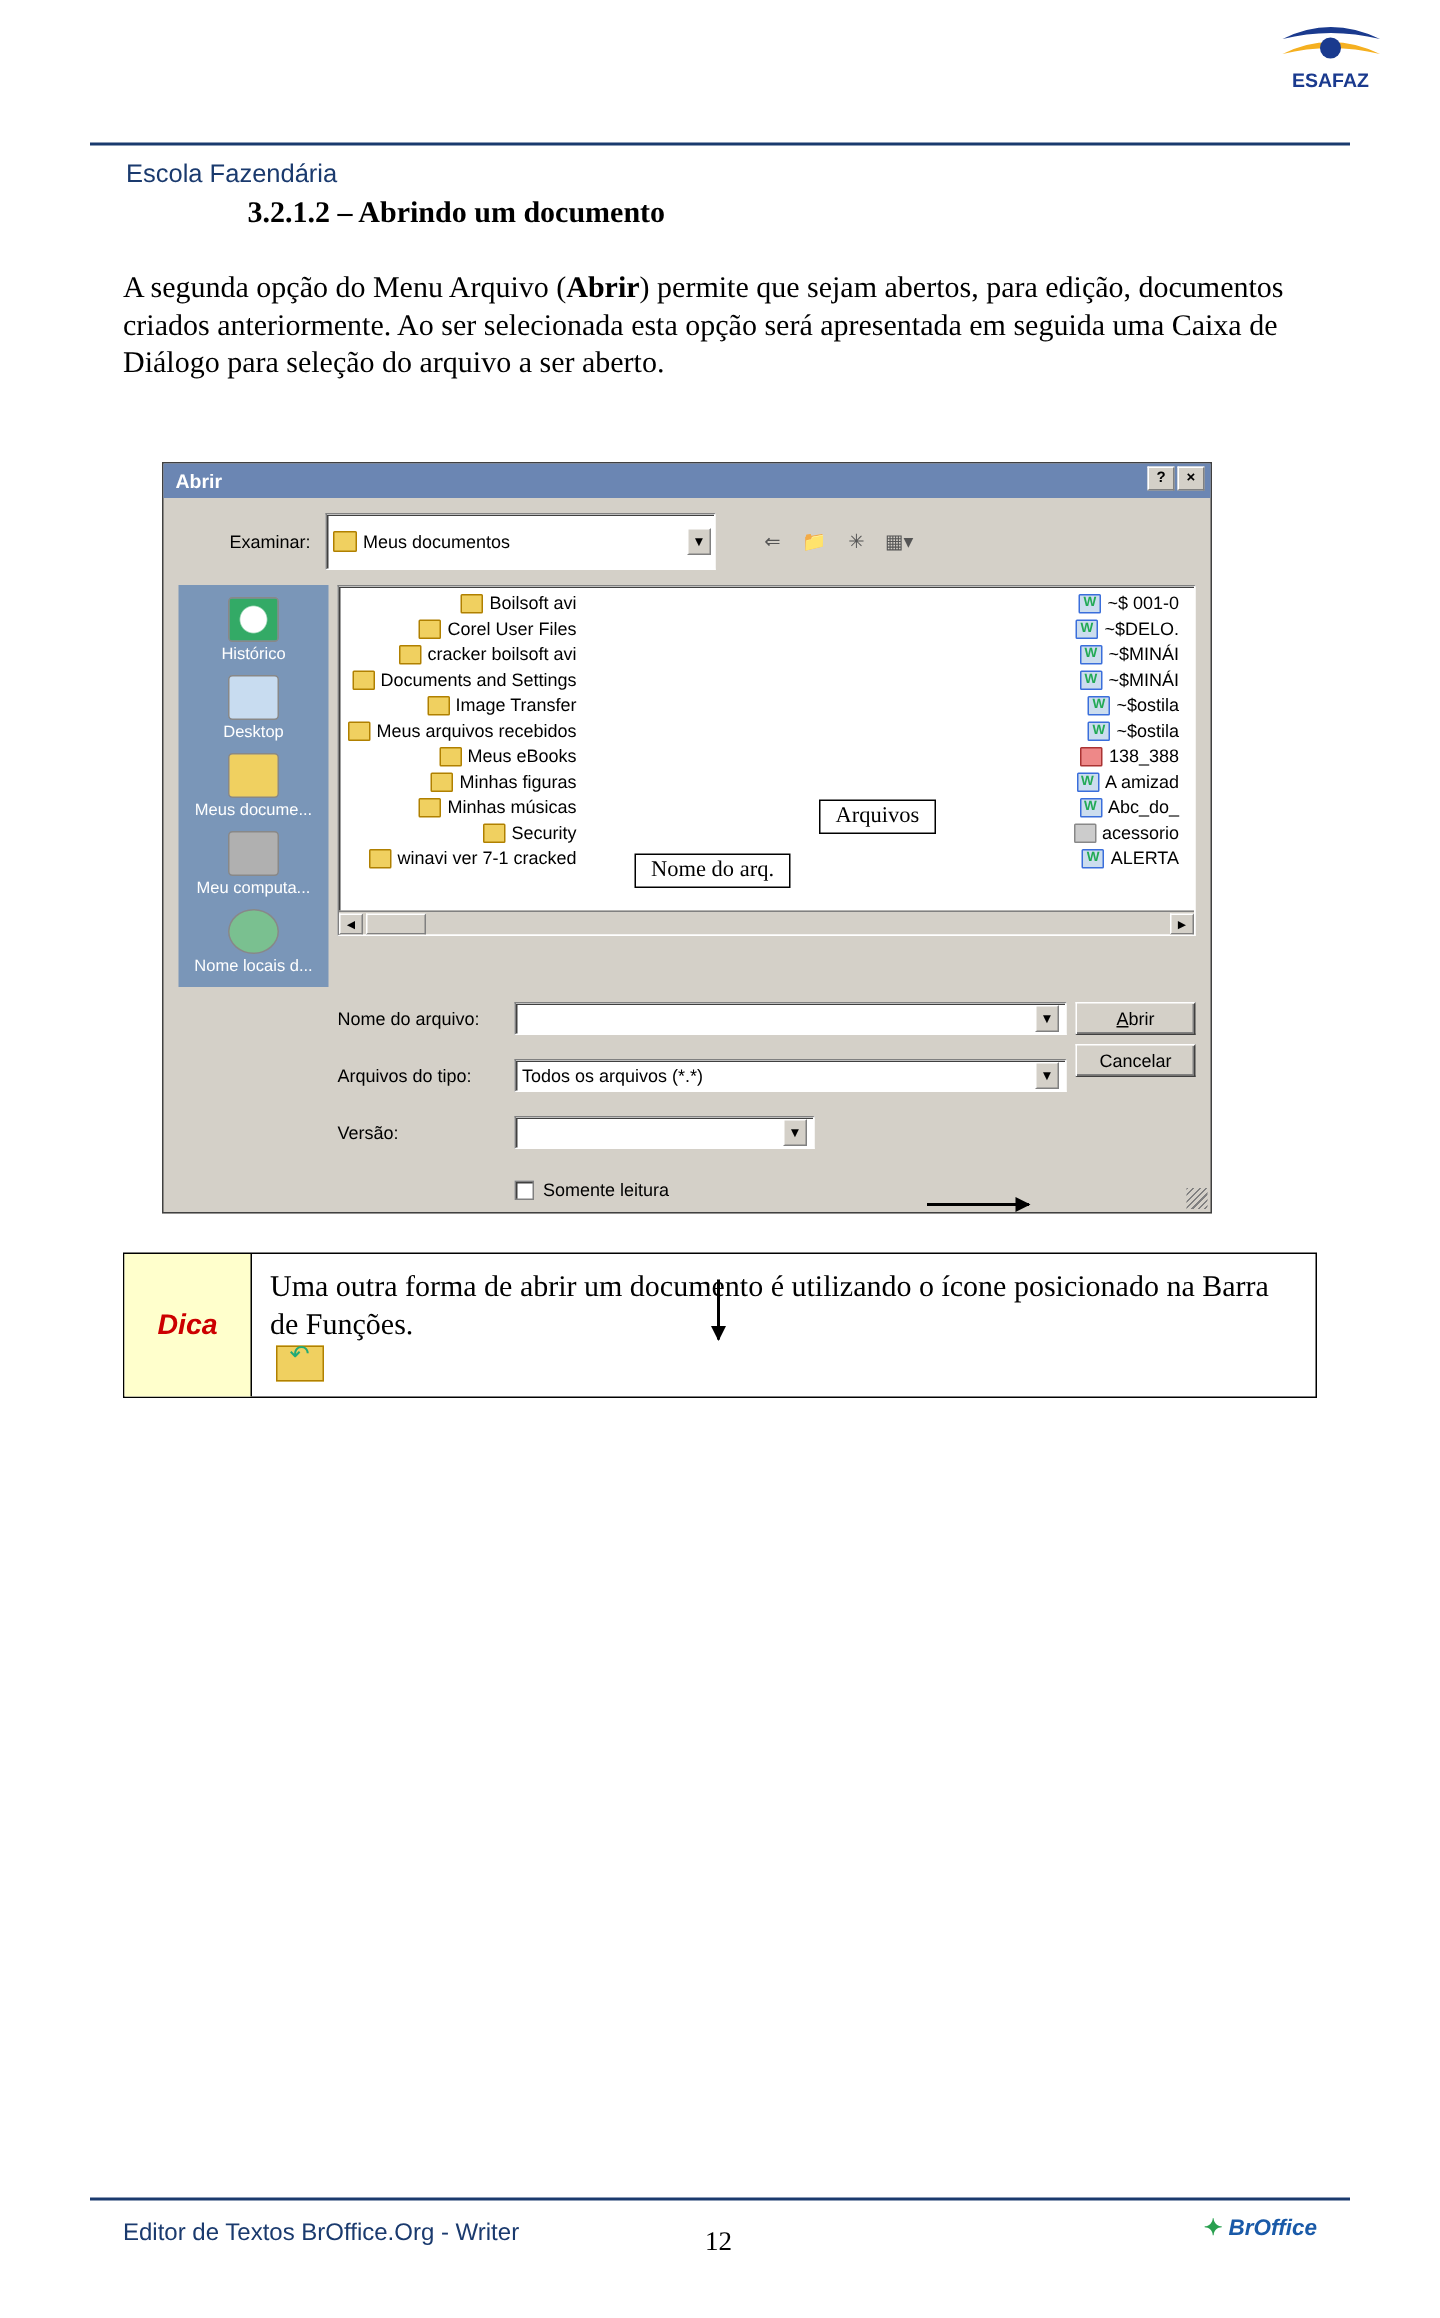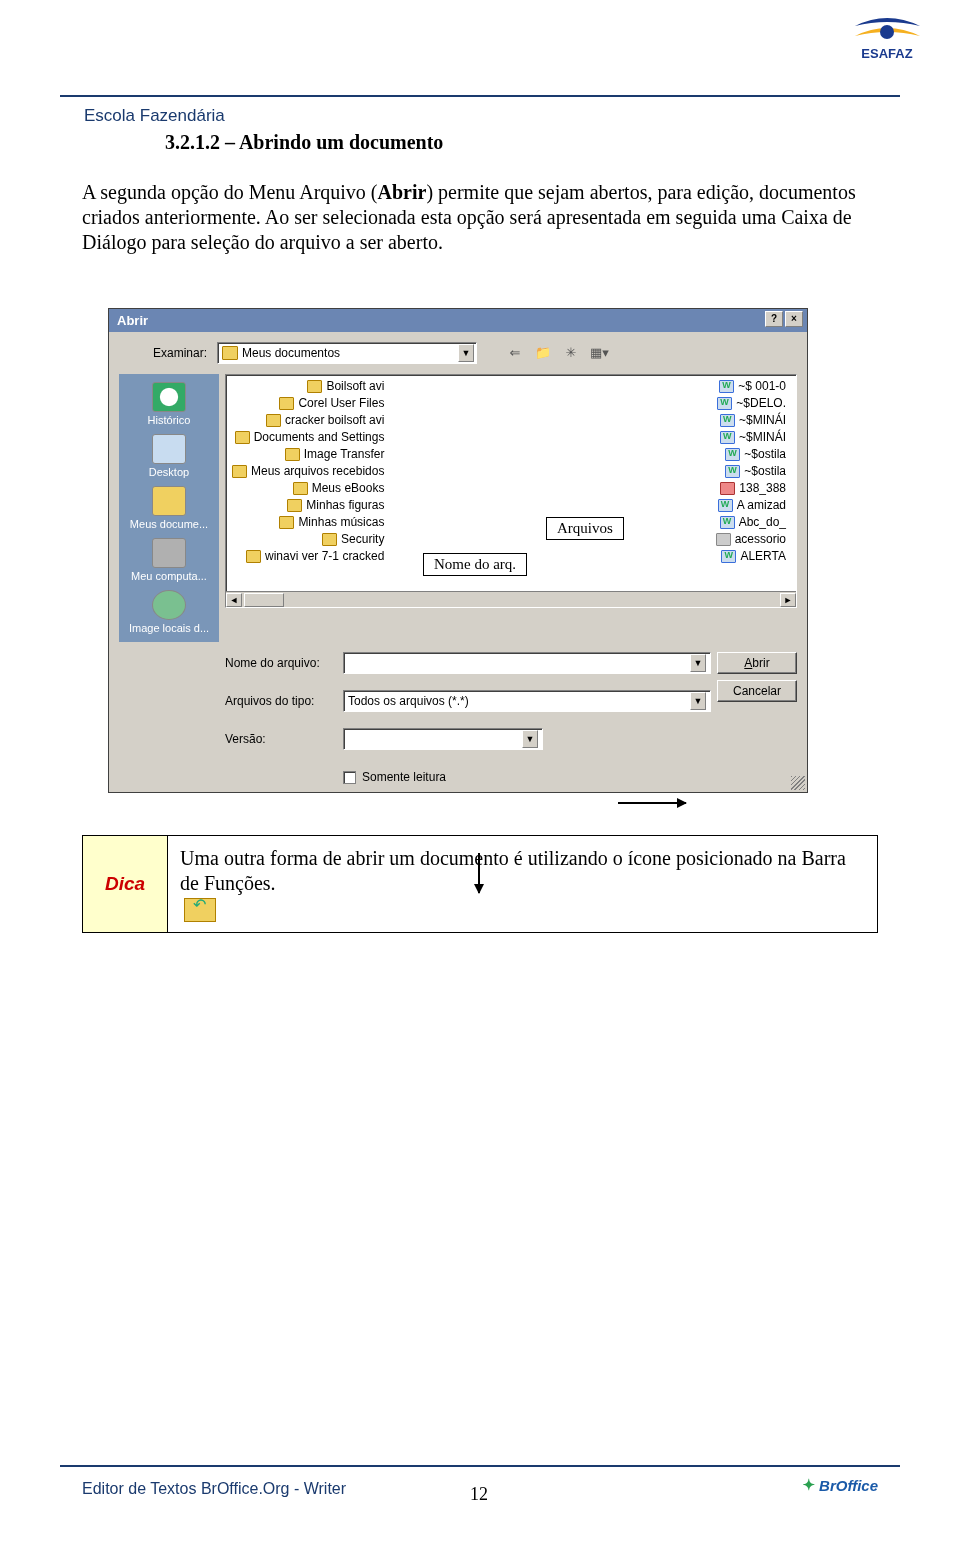--- a/index.html
+++ b/index.html
@@ -88,21 +88,21 @@
   .dlg-body { padding: 10px 10px 8px 10px; }
   .row-examinar {
     display:flex; align-items:center; gap:10px; margin-bottom: 10px;
   }
   .row-examinar .lbl { width: 88px; text-align:right; }
   .combo {
     display:flex; align-items:center;
     background:#fff; border:1px solid #808080;
     border-right-color:#fff; border-bottom-color:#fff;
     box-shadow: inset 1px 1px 0 #404040;
-    height: 22px; padding: 0 2px 0 4px; flex:0 0 260px;
+    height: 38px; padding: 0 2px 0 4px; flex:0 0 260px;
   }
   .combo .fld-ico { width:16px; height:14px; background:#f0d060; border:1px solid #b08000; margin-right:4px; border-radius:1px; }
   .combo .txt { flex:1; }
   .combo .drop { width:16px; height:18px; background:#d4d0c8; border:1px solid #fff; border-right-color:#808080; border-bottom-color:#808080; text-align:center; font-size:9px; line-height:16px; }
   .nav-icons { display:flex; gap:8px; margin-left:18px; }
   .nav-icons .nico { width:20px; height:20px; border:1px solid #d4d0c8; text-align:center; line-height:18px; font-size:13px; color:#555; }
   .main-area { display:flex; gap:6px; }
   .places {
     width: 100px;
     background:#7a96b8;
@@ -290,21 +290,21 @@
           <div class="place">
               <div class="pic docs"></div>
               <span>Meus docume...</span>
             </div>
           <div class="place">
               <div class="pic comp"></div>
               <span>Meu computa...</span>
             </div>
           <div class="place">
               <div class="pic net"></div>
-              <span>Image locais d...</span>
+              <span>Nome locais d...</span>
             </div>
         </div>
 
         <div class="filelist">
           <div class="fcol">
             <div class="fitem">
                 <div class="fico"></div>
                 <span>Boilsoft avi</span>
               </div>
             <div class="fitem">

